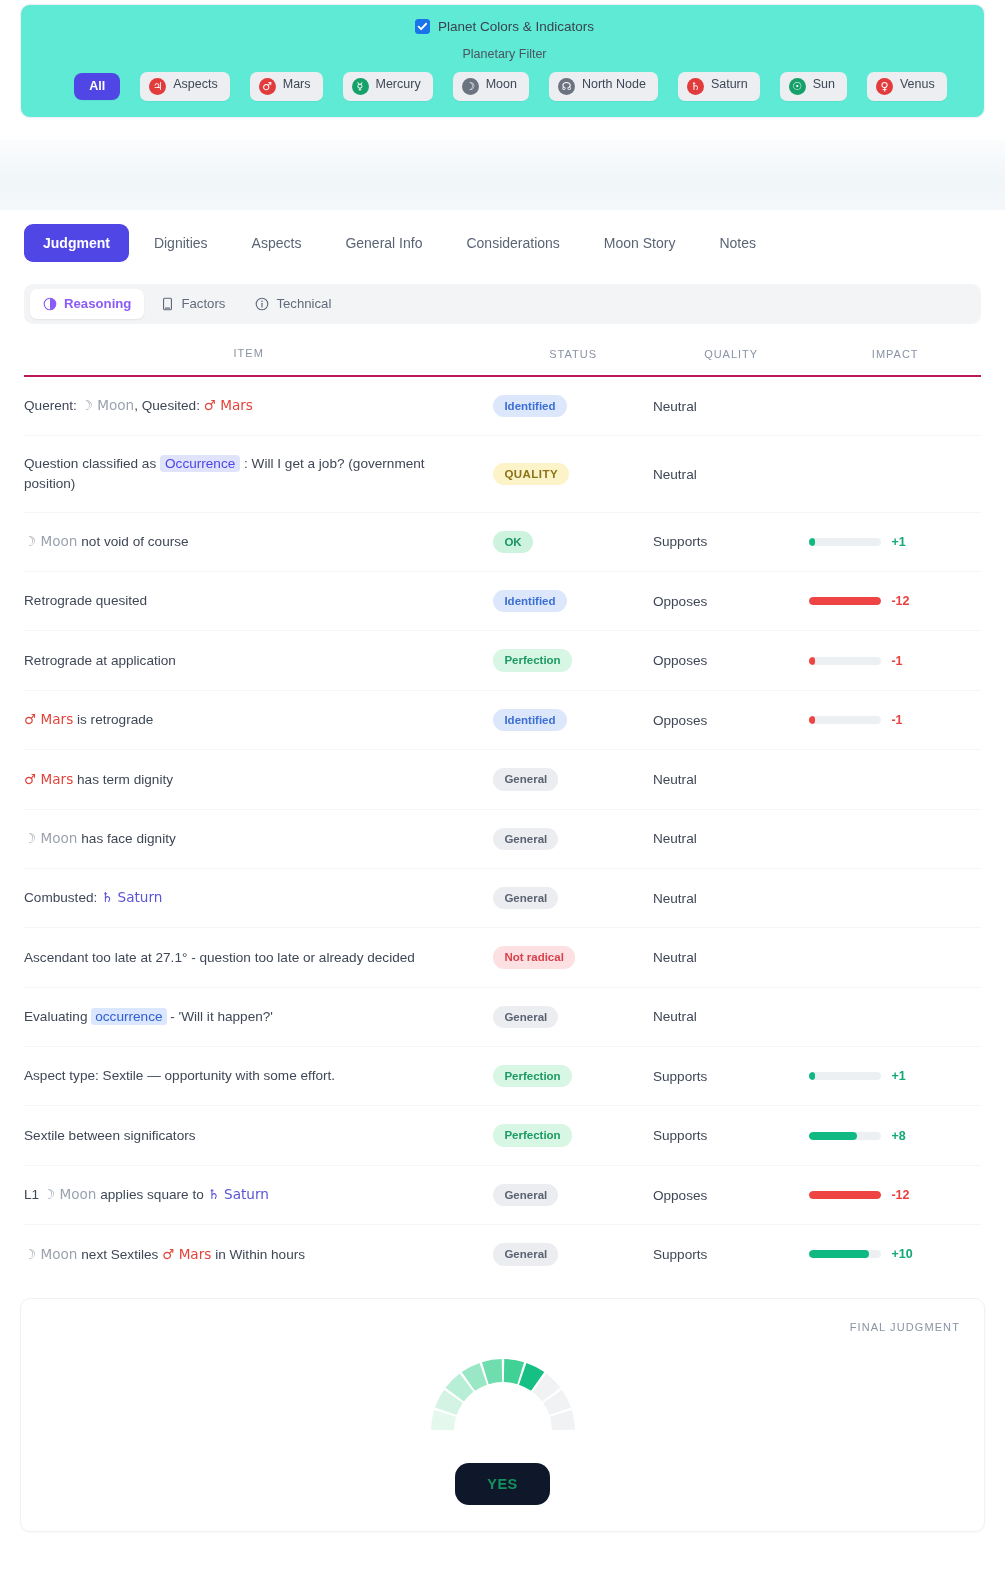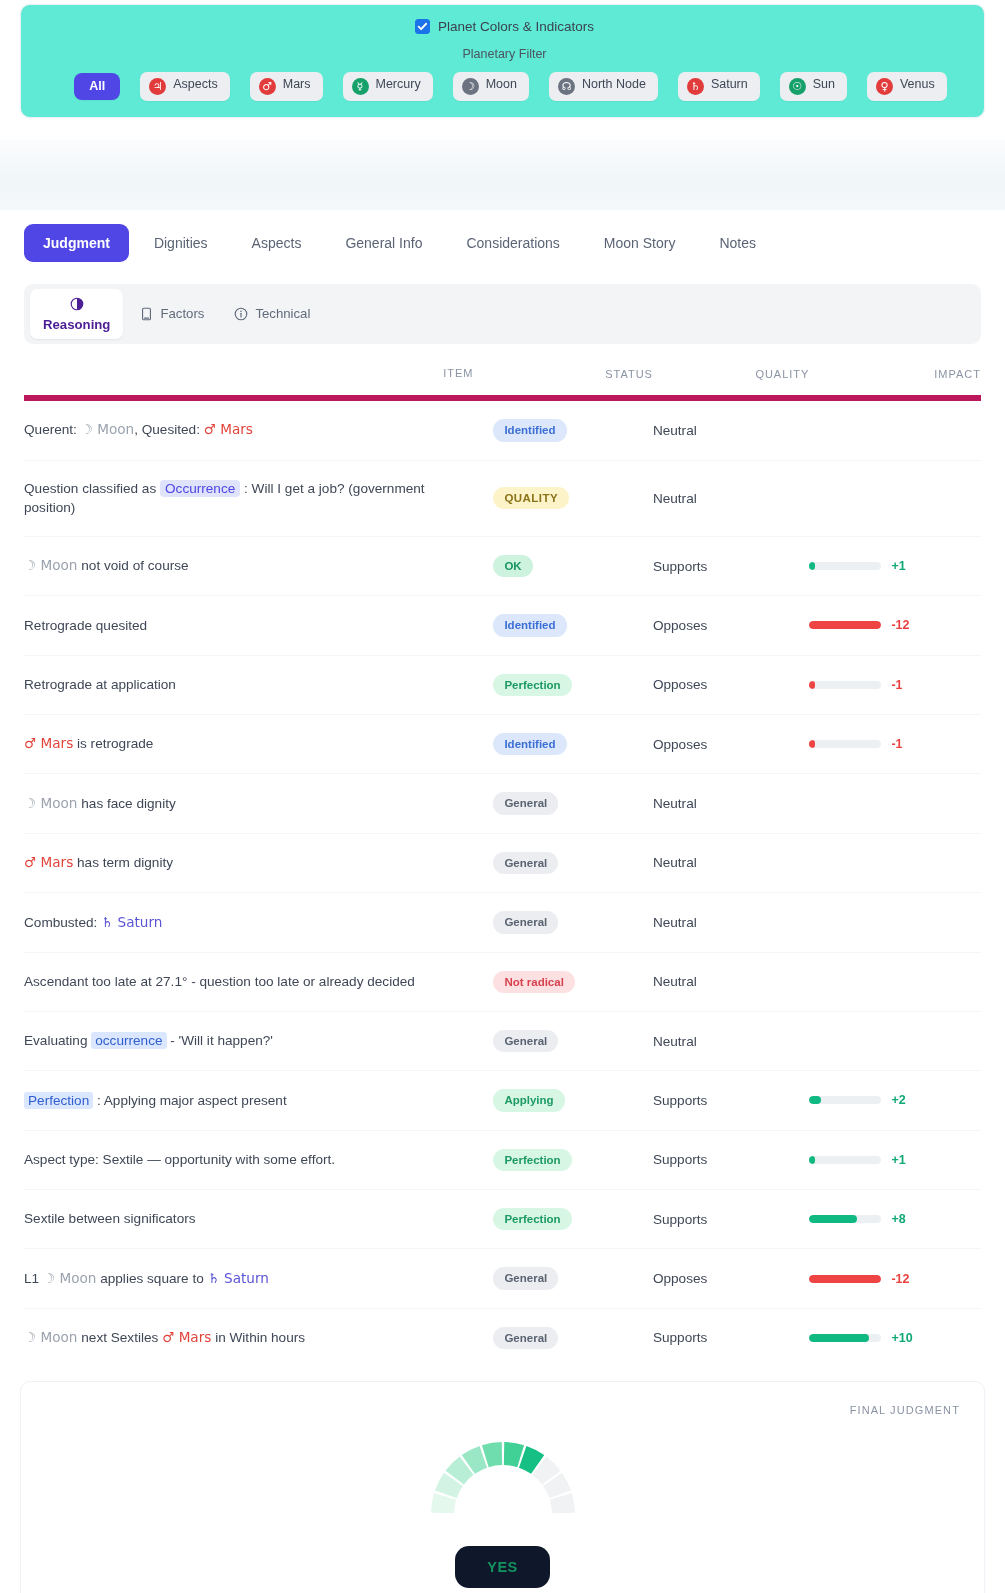--- a/index.html
+++ b/index.html
@@ -88,30 +88,30 @@
     background: #f3f4f6;
     border-radius: 9px;
     display: flex; align-items: center;
     padding: 5px 6px; gap: 4px;
   }
   .subtab {
     display: inline-flex; align-items: center; gap: 7px;
     padding: 8px 13px; border-radius: 7px;
     font-size: 13.2px; color: #616b7c; cursor: pointer; line-height:1;
   }
-  .subtab.active { background:#fff; color:#4c1d95; font-weight:600;
-                   box-shadow:0 1px 2px rgba(16,24,40,.07);flex-direction:column; }
+  .subtab.active { background:#fff; color:#8b5cf6; font-weight:600;
+                   box-shadow:0 1px 2px rgba(16,24,40,.07); }
   .subtab svg { display:block; flex:none; }
 
   
   .tbl { margin-top: 22px; width: 100%; border-collapse: collapse; }
   .tbl th {
-    text-align: right; font-size: 11px; letter-spacing: .09em;
+    text-align: center; font-size: 11px; letter-spacing: .09em;
     color: #8a93a3; font-weight: 400; text-transform: uppercase;
-    padding: 0 0 13px 0; border-bottom: 6px solid #be185d;
+    padding: 0 0 13px 0; border-bottom: 2px solid #be185d;
   }
   .tbl td { padding: 18px 0; font-size: 13.6px; color: #3f4756;
             border-bottom: 1px solid #f4f6f8; vertical-align: middle; }
   .tbl tr:last-child td { border-bottom: none; }
   .c-item   { width: 465px; padding-right: 20px !important; line-height: 1.45; }
   .c-status { width: 158px; }
   .c-qual   { width: 155px; color:#4b5563; }
   .c-impact { width: 170px; }
 
   .hl {
@@ -342,27 +342,27 @@
           <td class="c-impact">
             <div class="impact">
               <div class="track">
                 <div class="fill neg" style="width: 8.33333%;"></div>
               </div>
               <span class="ival neg">-1</span>
             </div>
           </td>
         </tr>
         <tr>
+          <td class="c-item"><span class="pl mars glyph">♂ Mars</span><span> has term dignity</span></td>
+          <td class="c-status"><span class="badge b-general">General</span></td>
+          <td class="c-qual">Neutral</td>
+          <td class="c-impact"></td>
+        </tr>
+        <tr>
           <td class="c-item"><span class="pl moon glyph">☽ Moon</span><span> has face dignity</span></td>
-          <td class="c-status"><span class="badge b-general">General</span></td>
-          <td class="c-qual">Neutral</td>
-          <td class="c-impact"></td>
-        </tr>
-        <tr>
-          <td class="c-item"><span class="pl mars glyph">♂ Mars</span><span> has term dignity</span></td>
           <td class="c-status"><span class="badge b-general">General</span></td>
           <td class="c-qual">Neutral</td>
           <td class="c-impact"></td>
         </tr>
         <tr>
           <td class="c-item"><span>Combusted: </span><span class="pl saturn glyph">♄ Saturn</span></td>
           <td class="c-status"><span class="badge b-general">General</span></td>
           <td class="c-qual">Neutral</td>
           <td class="c-impact"></td>
         </tr>
@@ -370,33 +370,20 @@
           <td class="c-item"><span>Ascendant too late at 27.1° - question too late or already decided</span></td>
           <td class="c-status"><span class="badge b-notradical">Not radical</span></td>
           <td class="c-qual">Neutral</td>
           <td class="c-impact"></td>
         </tr>
         <tr>
           <td class="c-item"><span>Evaluating </span><span class="hl2">occurrence</span><span> - 'Will it happen?'</span></td>
           <td class="c-status"><span class="badge b-general">General</span></td>
           <td class="c-qual">Neutral</td>
           <td class="c-impact"></td>
-        </tr>
-        <tr>
-          <td class="c-item"><span class="hl2">Perfection</span><span> : Applying major aspect present</span></td>
-          <td class="c-status"><span class="badge b-applying">Applying</span></td>
-          <td class="c-qual">Supports</td>
-          <td class="c-impact">
-            <div class="impact">
-              <div class="track">
-                <div class="fill pos" style="width: 16.6667%;"></div>
-              </div>
-              <span class="ival pos">+2</span>
-            </div>
-          </td>
         </tr>
         <tr>
           <td class="c-item"><span>Aspect type: Sextile — opportunity with some effort.</span></td>
           <td class="c-status"><span class="badge b-perfection">Perfection</span></td>
           <td class="c-qual">Supports</td>
           <td class="c-impact">
             <div class="impact">
               <div class="track">
                 <div class="fill pos" style="width: 8.33333%;"></div>
               </div>

